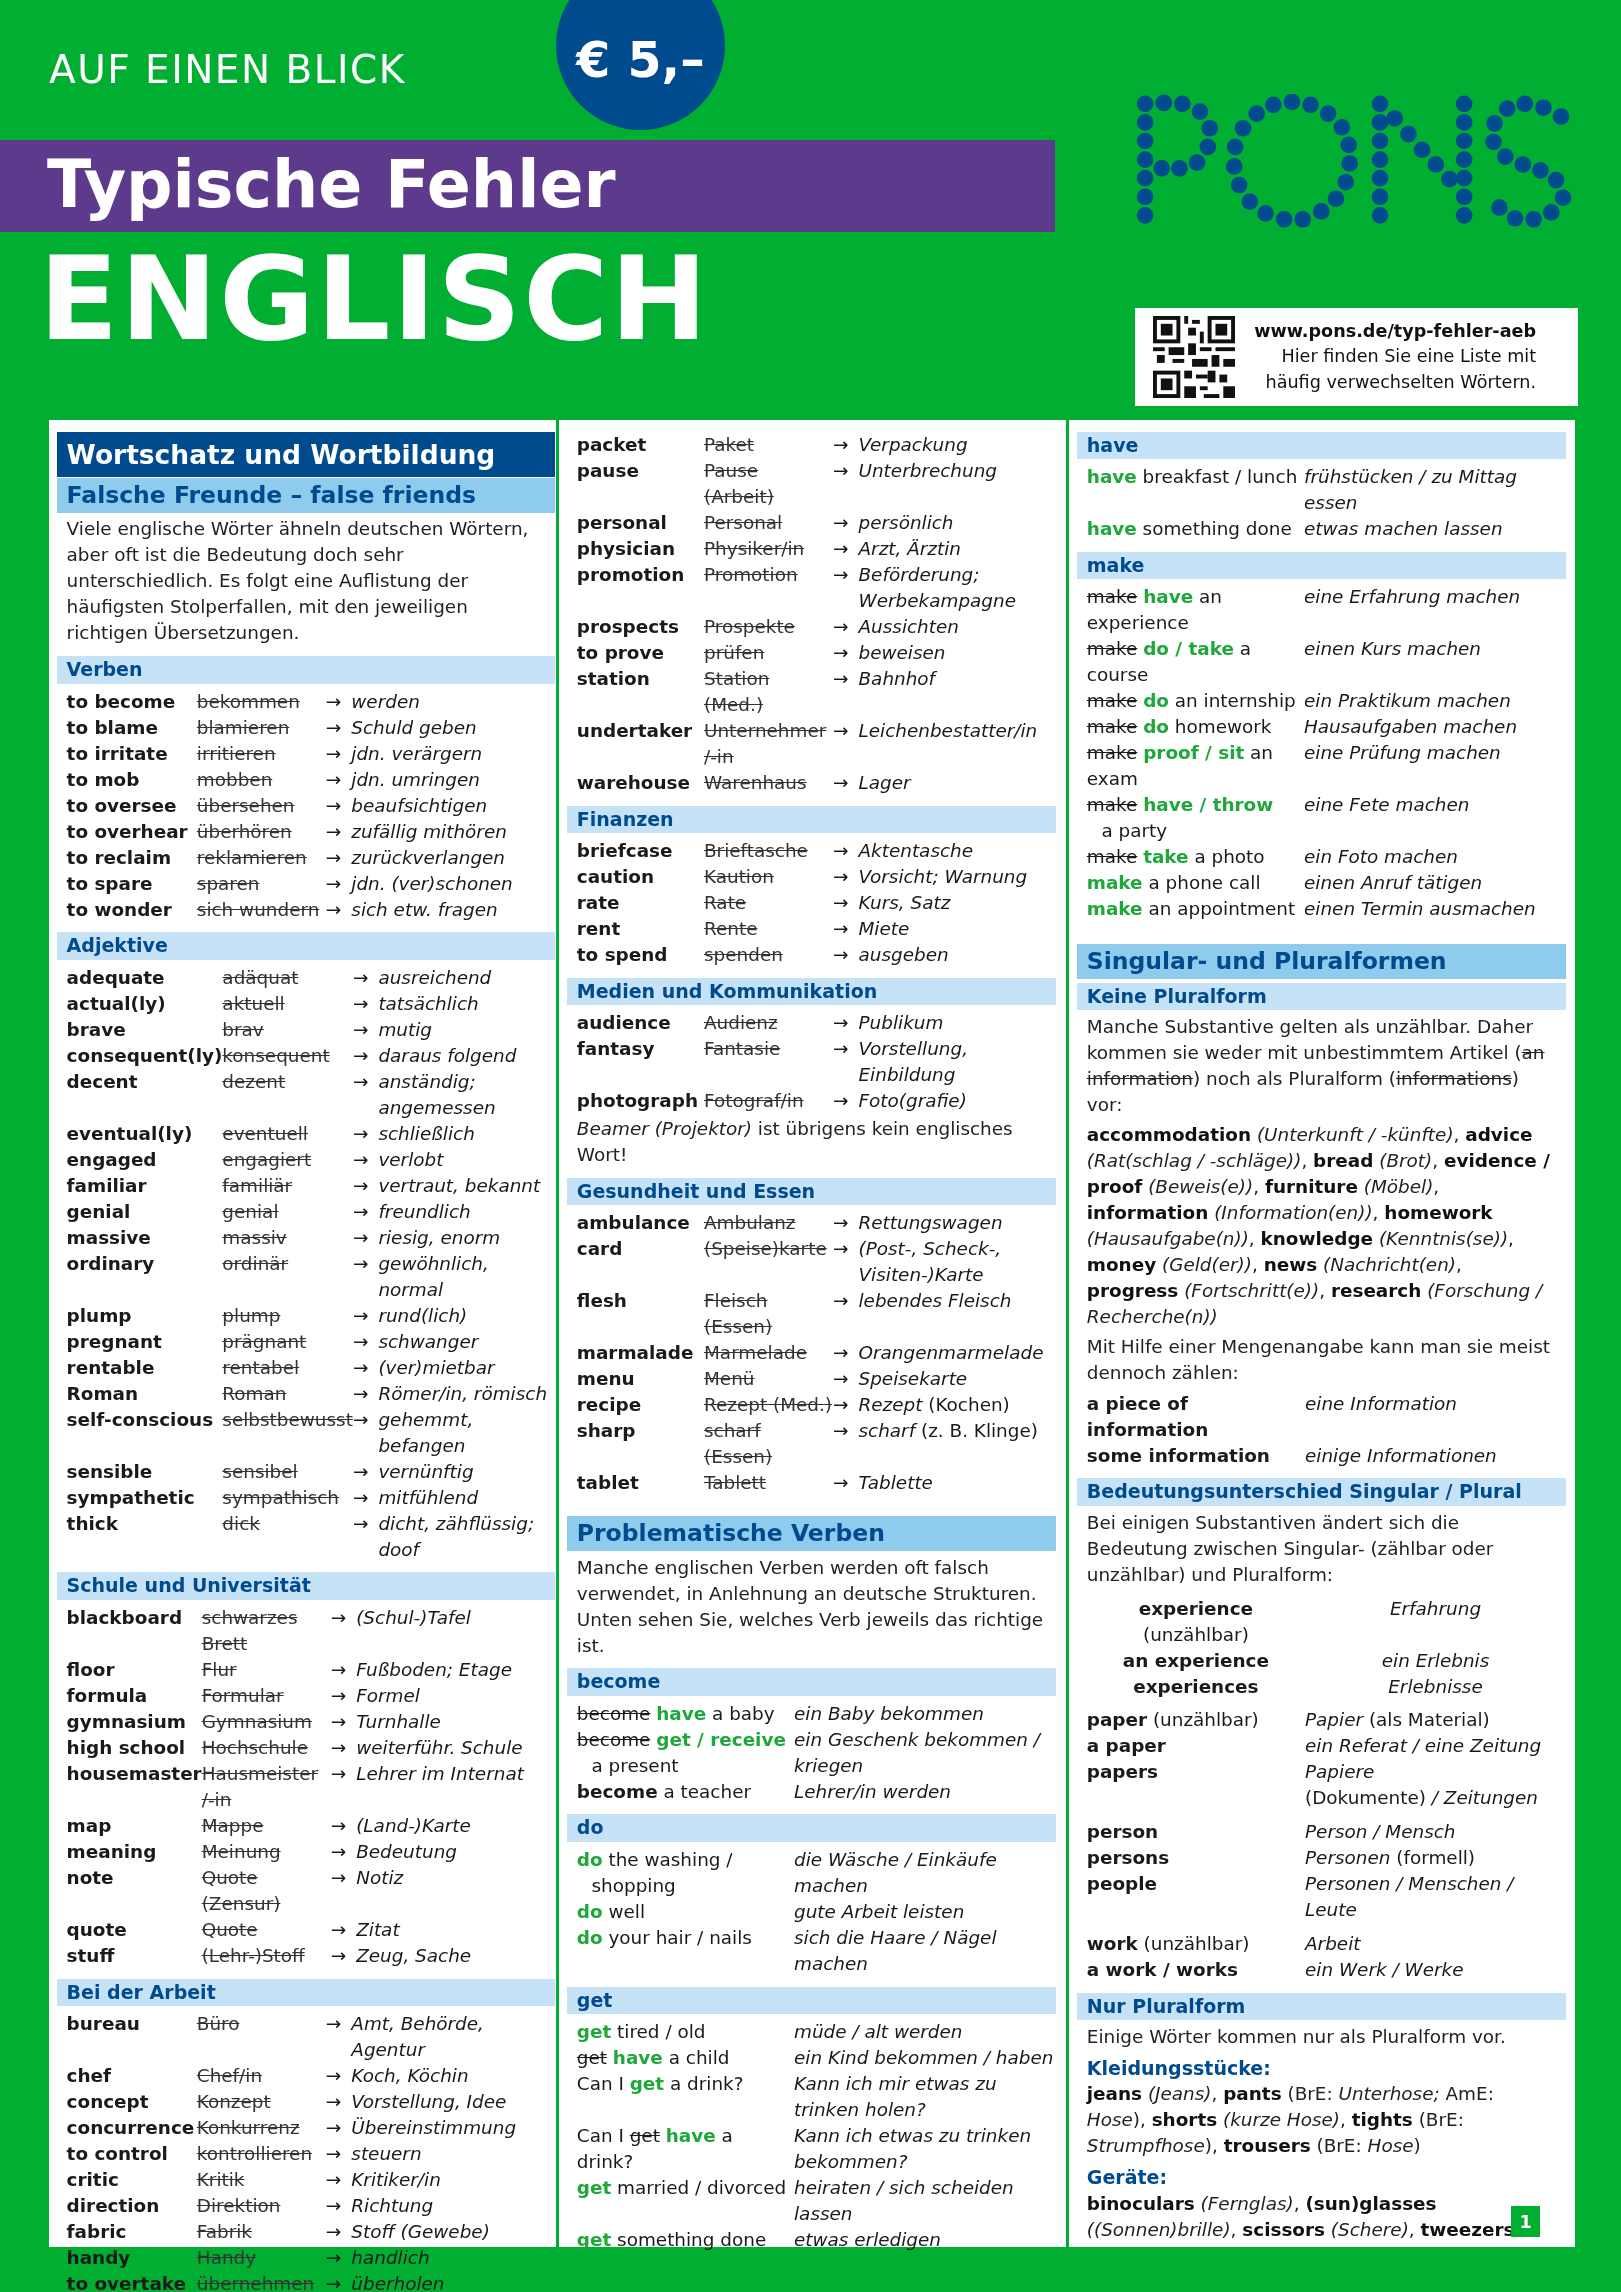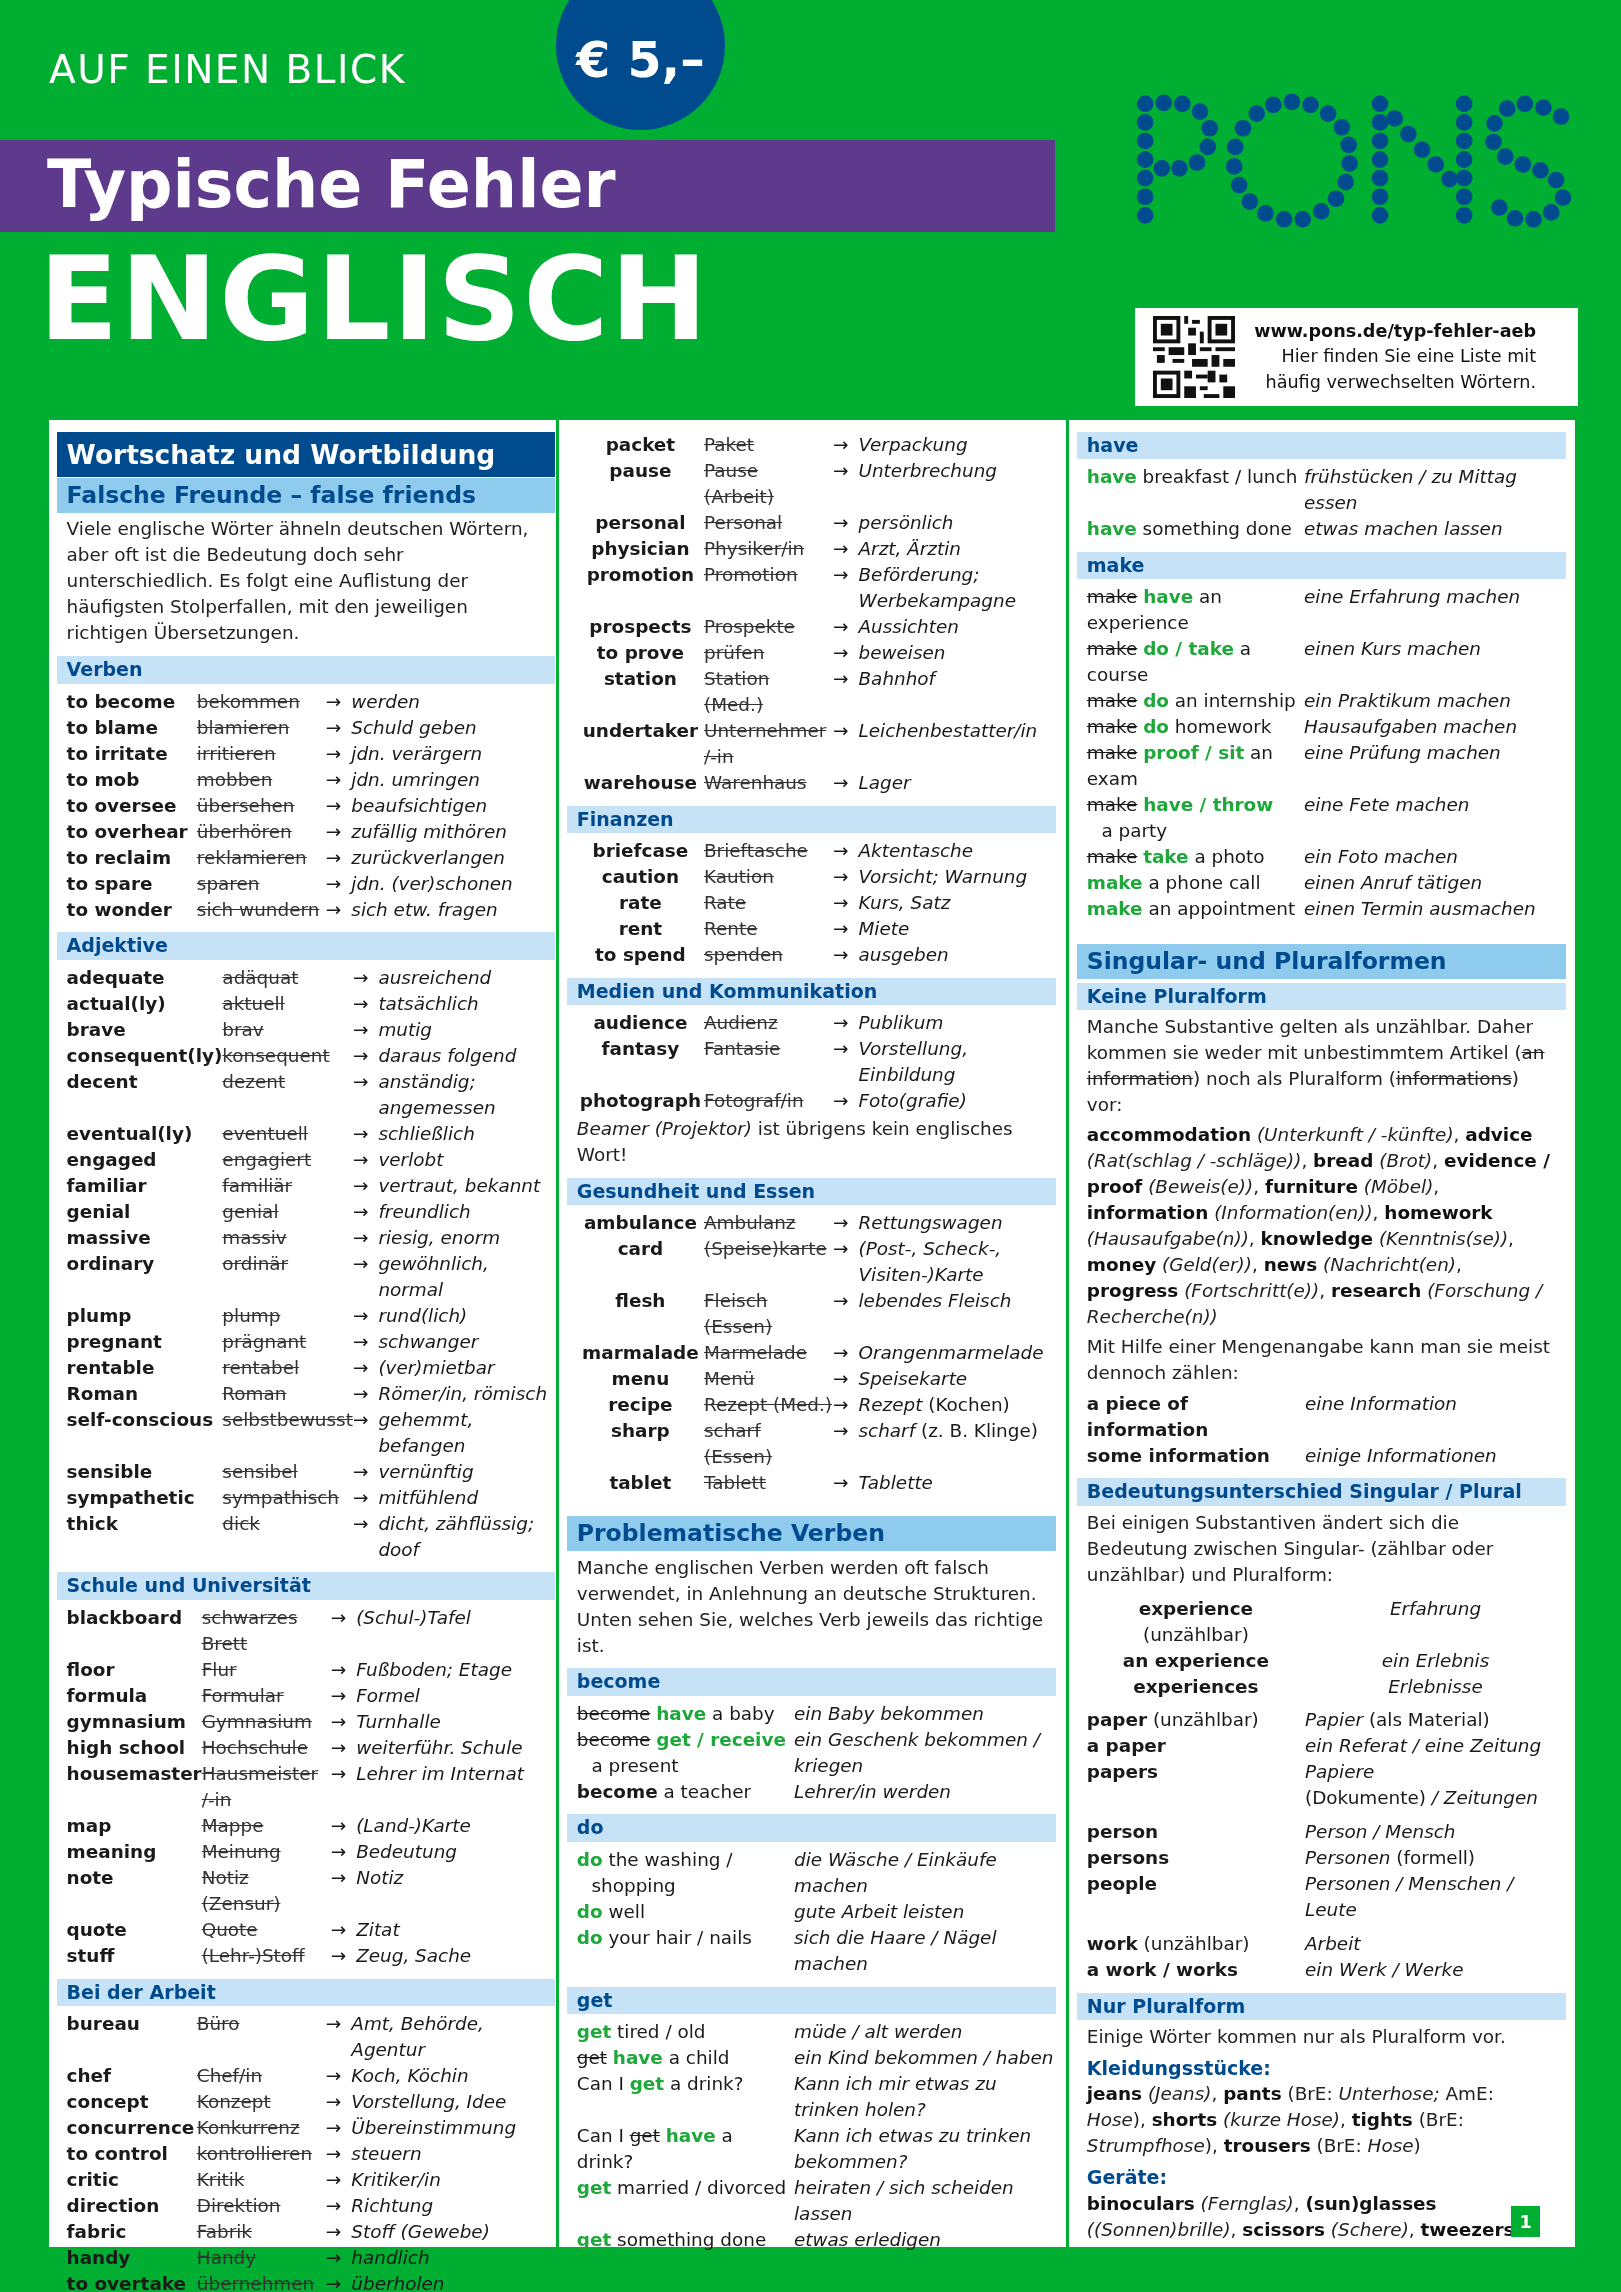--- a/index.html
+++ b/index.html
@@ -37,21 +37,21 @@
   .p s { text-decoration: line-through; }
   .sub { color: #004A8E; font-weight: bold; font-size: 19px; line-height: 25.5px; padding: 5.9px 9.8px 0; }
 
   table { border-collapse: collapse; width: 100%; margin-top: 4.9px; }
   td { font-size: 18.4px; line-height: 26px; vertical-align: top; padding: 0; }
   td.en { font-weight: bold; padding-left: 9.8px; width: 140px; white-space: nowrap; }
   td.de { text-decoration: line-through; color: #333; width: 129px; }
   td.ar { width: 25.5px; text-align: left; }
   td.tr { font-style: italic; }
   .ind { padding-left: 14.7px; display: inline-block; }
-  .c2 td.en { width: 137px; text-align: center; }
+  .c2 td.en { width: 137px; }
 
   table.ph td.l { padding-left: 9.8px; width: 227px; }
   table.ph td.r { font-style: italic; }
   table.pl td.l { padding-left: 9.8px; width: 228px; }
   table.pl td.r { font-style: italic; }
   .g { color: #1EA83A; font-weight: bold; }
   .strike { text-decoration: line-through; }
   .bk { font-weight: bold; }
   .norm { font-style: normal; }
 
@@ -427,21 +427,21 @@
             <td class="tr">(Land-)Karte</td>
           </tr>
           <tr>
             <td class="en">meaning</td>
             <td class="de">Meinung</td>
             <td class="ar">→</td>
             <td class="tr">Bedeutung</td>
           </tr>
           <tr>
             <td class="en">note</td>
-            <td class="de">Notiz (Zensur)</td>
+            <td class="de">Quote (Zensur)</td>
             <td class="ar">→</td>
             <td class="tr">Notiz</td>
           </tr>
           <tr>
             <td class="en">quote</td>
             <td class="de">Quote</td>
             <td class="ar">→</td>
             <td class="tr">Zitat</td>
           </tr>
           <tr>

